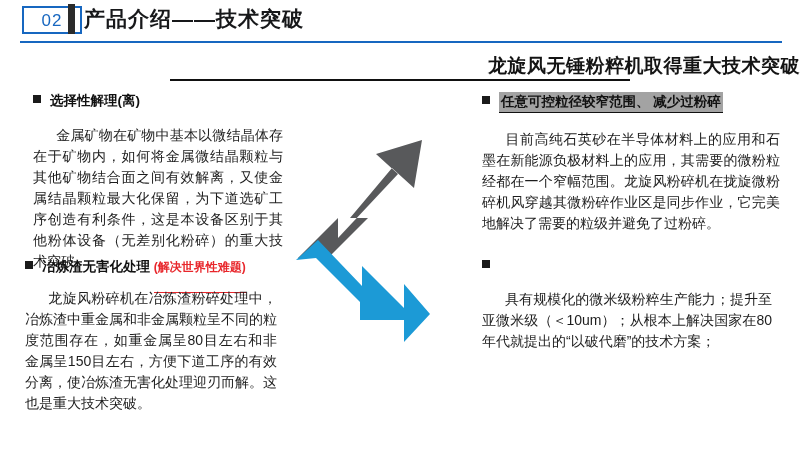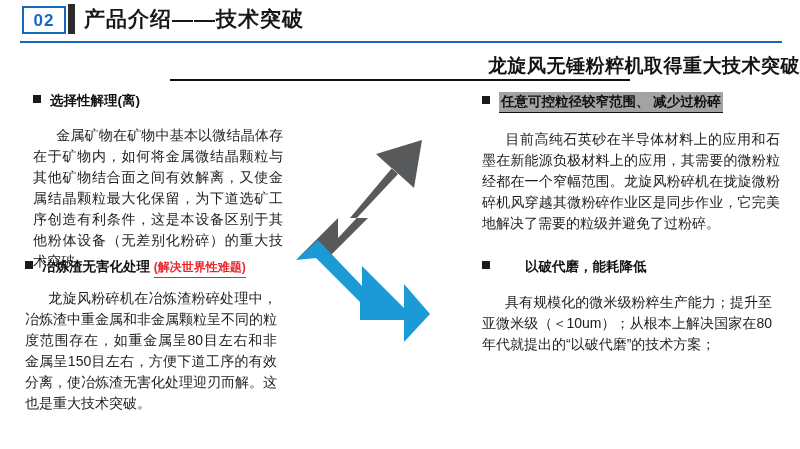--- a/index.html
+++ b/index.html
@@ -20,27 +20,27 @@
     position: absolute;
     left: 0;
     top: 0;
     width: 800px;
     height: 46px;
   }
   .hdr-num-box {
     position: absolute;
     left: 22px;
     top: 6px;
-    width: 44px;
+    width: 60px;
     height: 28px;
     border: 2px solid #1767c0;
     box-sizing: border-box;
     color: #1767c0;
     font-size: 17px;
-    font-weight: bold;
+    font-weight: normal;
     text-align: center;
     line-height: 25px;
     letter-spacing: 1px;
   }
   .hdr-bar {
     position: absolute;
     left: 68px;
     top: 4px;
     width: 7px;
     height: 30px;
@@ -98,21 +98,21 @@
   .blk-head {
     font-size: 13.5px;
     font-weight: bold;
     color: #111111;
     white-space: nowrap;
   }
   .blk-head .sub-red {
     color: #e8262b;
     font-size: 12px;
     border-bottom: 1px solid #e8262b;
-    padding-bottom: 3px;
+    padding-bottom: 18px;
   }
   .blk-body {
     font-size: 14px;
     color: #1d1d1d;
     line-height: 21px;
     text-align: justify;
   }
   .blk-body .indent {
     display: inline-block;
     width: 23px;
@@ -188,16 +188,16 @@
 <div id="blk-bl">
   <div class="blk-head">
     <span class="bullet-sq"></span><span>冶炼渣无害化处理</span>
     <span class="sub-red">(解决世界性难题)</span>
   </div>
   <div class="blk-body"><span class="indent"></span><span>龙旋风粉碎机在冶炼渣粉碎处理中，冶炼渣中重金属和非金属颗粒呈不同的粒度范围存在，如重金属呈80目左右和非金属呈150目左右，方便下道工序的有效分离，使冶炼渣无害化处理迎刃而解。这也是重大技术突破。</span></div>
 </div>
 
 <div id="blk-br">
   <div class="blk-head">
-    <span class="bullet-sq"></span><span class="gap"></span><span>以破代磨，能耗降低</span>
+    <span class="bullet-sq"></span><span class="gap"></span>
   </div>
   <div class="blk-body"><span class="indent"></span><span>具有规模化的微米级粉粹生产能力；提升至亚微米级（＜10um）；从根本上解决国家在80年代就提出的“以破代磨”的技术方案；</span></div>
 </div>
 
 </body></html>

